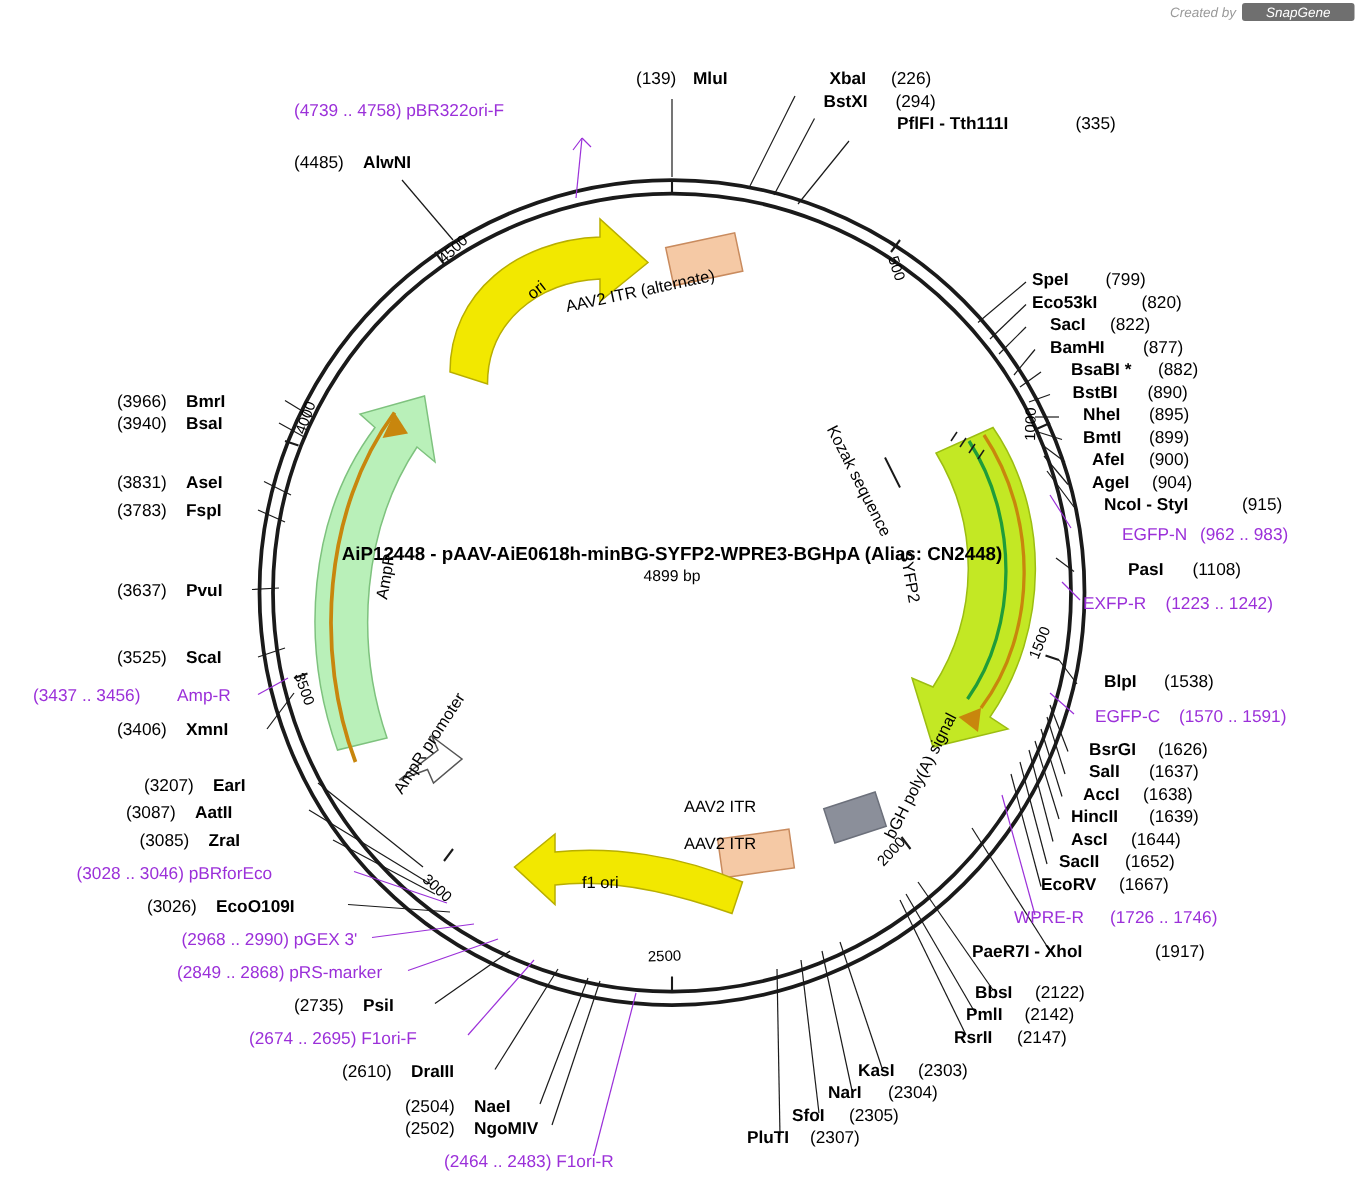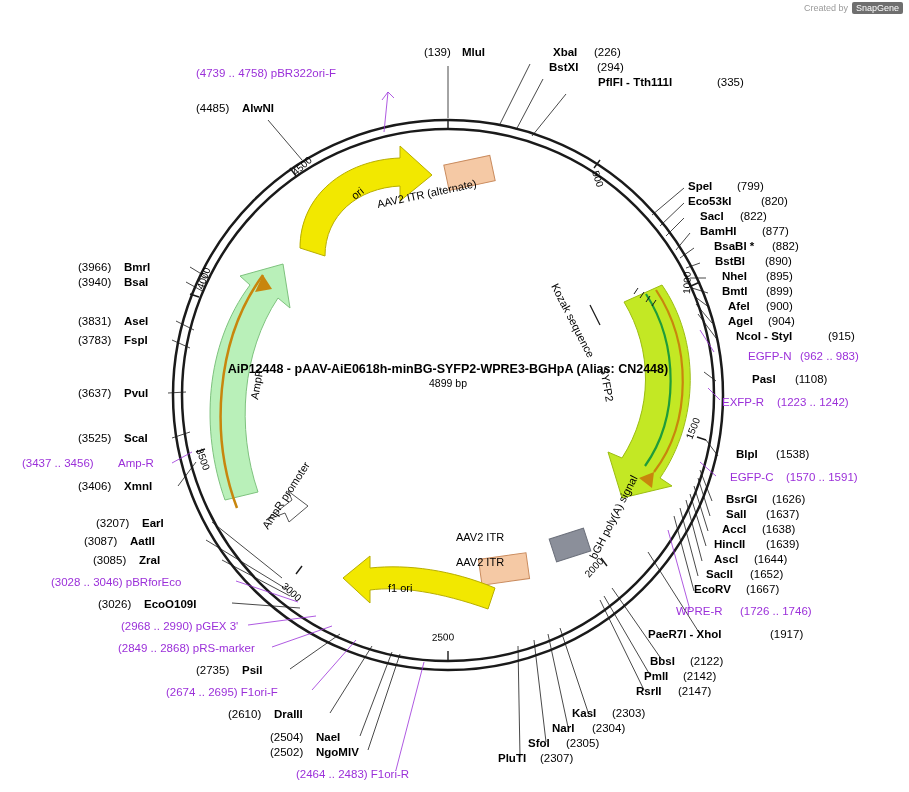--- a/index.html
+++ b/index.html
@@ -4,24 +4,24 @@
 <style>
   html,body{margin:0;padding:0;}
   body{
     width:909px;height:792px;background:#ffffff;
     font-family:"Liberation Sans", sans-serif;
     position:relative;overflow:hidden;
   }
   #plasmid-root{position:absolute;left:0;top:0;width:909px;height:792px;}
   .credit{
     position:absolute;right:6px;top:2px;font-size:9px;color:#9a9a9a;
-    display:flex;align-items:center;gap:4px;
+    display:flex;align-items:center;gap:4px;font-style:italic;
   }
   .credit .snapbox{
-    background:#6f6f6f;color:#fff;padding:1px 4px;border-radius:2px;font-size:9px;
+    background:#6f6f6f;color:#fff;padding:1px 16px;border-radius:2px;font-size:9px;
   }
   svg{position:absolute;left:0;top:0;}
   .lbl{font-family:"Liberation Sans", sans-serif;}
   .enz{font-weight:bold;fill:#000;font-size:11.5px;}
   .pos{fill:#000;font-size:11.5px;}
   .purple{fill:#9b30d9;font-size:11.5px;}
   .tick{fill:#000;font-size:10px;}
   .feat{font-size:11px;fill:#000;}
   .title{font-size:12.5px;font-weight:bold;fill:#000;}
   .sub{font-size:10.5px;fill:#000;}

